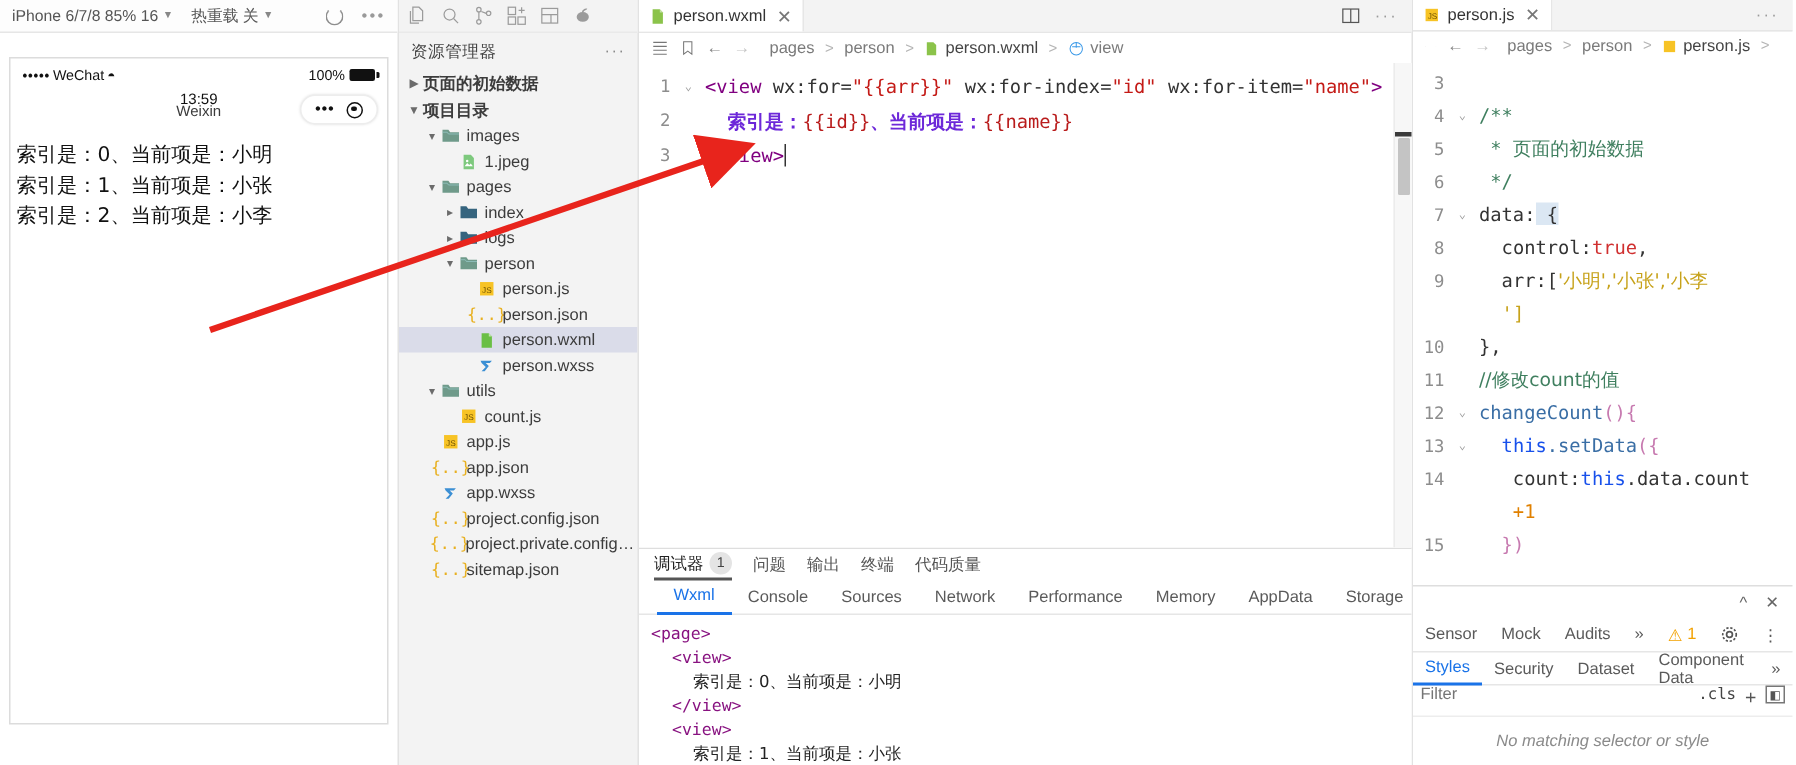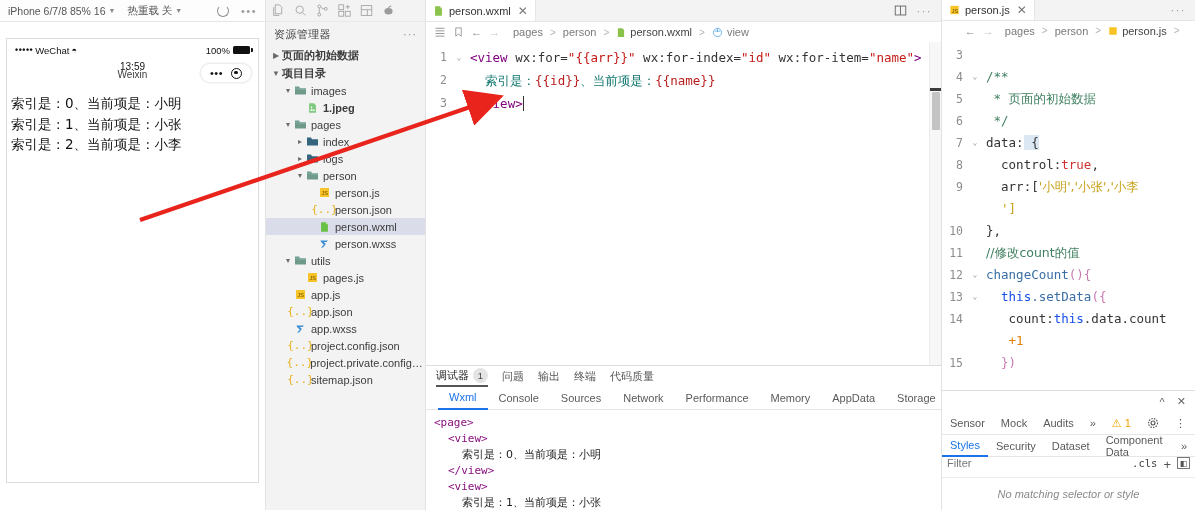--- a/index.html
+++ b/index.html
@@ -71,21 +71,21 @@
   .bread { height:20px; display:flex; align-items:center; gap:7px; padding:0 8px; font-size:11px; color:#7a7a7a;}
   .bc-i { display:flex; align-items:center; gap:4px; }
   .sep { color:#b5b5b5; font-size:10px;}
   .code-wrap { flex:1; position:relative; overflow:hidden; background:#fff;}
   .code { font-family:"DejaVu Sans Mono","Liberation Mono",monospace; font-size:12.5px; padding-top:4px;}
   .cline { display:flex; align-items:flex-start; height:23px; line-height:23px; white-space:pre;}
   .gut { width:26px; text-align:right; color:#8d8d8d; font-size:11.5px; padding-right:5px; flex:none;
          font-family:"DejaVu Sans Mono",monospace;}
   .fold { width:14px; text-align:center; color:#9b9b9b; font-size:8px; flex:none;}
   .ctxt { padding-left:4px; }
-  .k-tag{color:#800080;} .k-attr{color:#333;} .k-str{color:#c41a16;} .k-mus{color:#b91c1c;} .k-cn{color:#0f766e; font-family:"DejaVu Sans",sans-serif; font-size:12.5px;}
+  .k-tag{color:#800080;} .k-attr{color:#333;} .k-str{color:#c41a16;} .k-mus{color:#b91c1c;} .k-cn{color:#6d28d9; font-family:"DejaVu Sans",sans-serif; font-size:12.5px;font-weight:bold;}
   .caret-bar { display:inline-block; width:1px; height:15px; background:#333; vertical-align:-3px;}
   .vscroll { position:absolute; right:0; top:0; width:12px; height:100%; background:#f7f7f7;
              border-left:1px solid #ececec;}
   .vthumb { position:absolute; left:2px; top:50px; width:8px; height:38px; background:#c4c4c4; border-radius:1px;}
   .vmark { position:absolute; left:0; top:46px; width:12px; height:3px; background:#3b3b3b;}
 
   
   .dbg { height:145px; border-top:1px solid #dedede; background:#fff; display:flex; flex-direction:column;}
   .dbg-tabs { height:21px; display:flex; align-items:center; gap:14px; padding:0 10px; font-size:11px; color:#555;}
   .dbg-tabs .on { color:#222; border-bottom:2px solid #555; height:21px; display:flex; align-items:center;}
@@ -231,21 +231,21 @@
         <div class="trow" style="padding-left: 16px;">
           <span class="tw">▾</span>
           <span class="fico">
             <svg width="13" height="11" viewBox="0 0 16 14">
               <path d="M1 2h5l1.5 2H15v8H1z" fill="#6f9a8a"></path>
               <path d="M1 4h4l1 1.5h9" fill="none" stroke="#9cc" stroke-width=".6"></path>
             </svg>
           </span>
           <span class="nm">images</span>
         </div>
-        <div class="trow" style="padding-left: 28px; font-weight: bold;">
+        <div class="trow" style="padding-left: 28px;">
           <span class="tw"></span>
           <span class="fico">
             <svg width="11" height="12" viewBox="0 0 16 16">
               <path d="M3 1h7l3 3v11H3z" fill="#7ec97e"></path>
               <circle cx="6.5" cy="7" r="1.2" fill="#fff"></circle>
               <path d="M4 12l2.5-3 2 2 1.5-1.5L12 12z" fill="#fff"></path>
             </svg>
           </span>
           <span class="nm">1.jpeg</span>
         </div>
@@ -334,21 +334,21 @@
           <span class="nm">utils</span>
         </div>
         <div class="trow" style="padding-left: 28px;">
           <span class="tw"></span>
           <span class="fico">
             <svg width="11" height="11" viewBox="0 0 16 16">
               <rect x="1.5" y="1.5" width="13" height="13" fill="#f7c325"></rect>
               <text x="3.5" y="12" font-size="8" font-family="sans-serif" fill="#6b4f00">JS</text>
             </svg>
           </span>
-          <span class="nm">pages.js</span>
+          <span class="nm">count.js</span>
         </div>
         <div class="trow" style="padding-left: 16px;">
           <span class="tw"></span>
           <span class="fico">
             <svg width="11" height="11" viewBox="0 0 16 16">
               <rect x="1.5" y="1.5" width="13" height="13" fill="#f7c325"></rect>
               <text x="3.5" y="12" font-size="8" font-family="sans-serif" fill="#6b4f00">JS</text>
             </svg>
           </span>
           <span class="nm">app.js</span>

